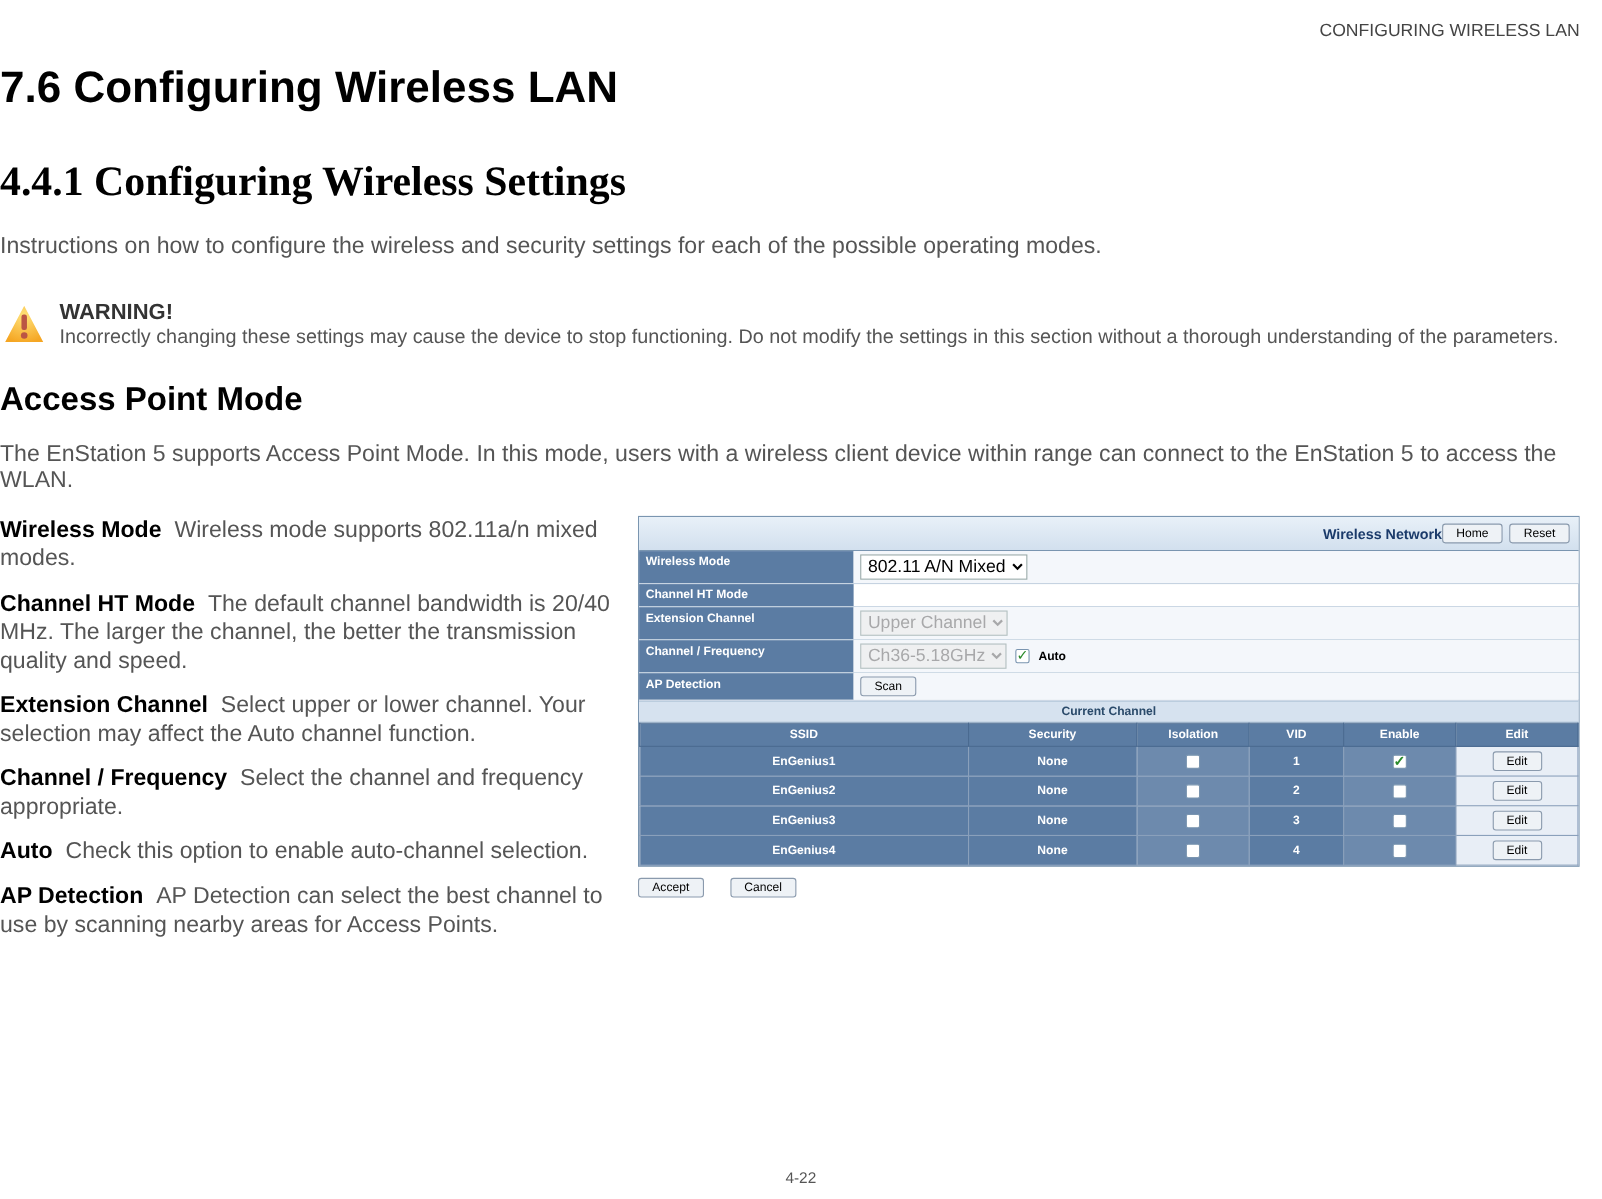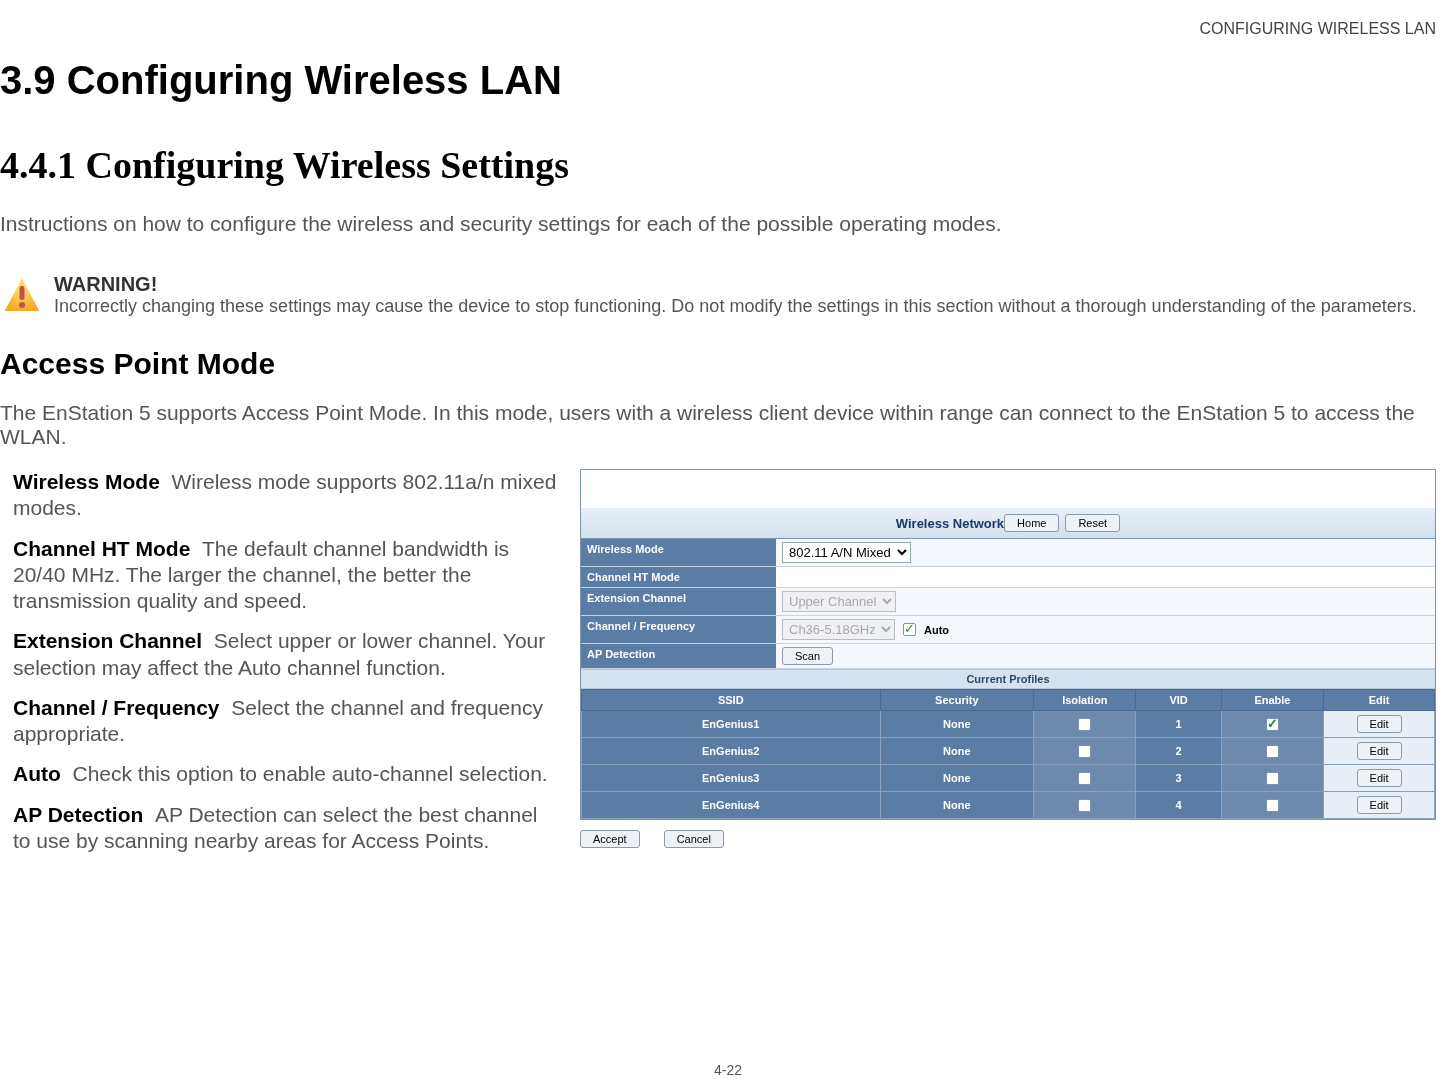--- a/index.html
+++ b/index.html
@@ -78,40 +78,38 @@
   }
   .left {
     flex: 0 0 560px;
   }
   .left .item {
     font-family: Arial, sans-serif;
     font-size: 21px;
     color: #555;
     margin-bottom: 14px;
     line-height: 1.25;
-    padding-left: 13px;
   }
   .left .item b { color: #000; font-weight: bold; }
   .right {
     flex: 1;
   }
   
   .panel {
     border: 1px solid #7a95b0;
     font-family: Tahoma, Arial, sans-serif;
     font-size: 11px;
   }
   .panel-header {
     background: linear-gradient(#e8f0f8, #d2e0ee);
     padding: 6px 8px;
     display: flex;
-    justify-content: center;
+    justify-content: flex-end;
     align-items: center;
     border-bottom: 1px solid #7a95b0;
-    margin-top: 38px;
   }
   .panel-header .title {
     font-weight: bold;
     color: #1a3a6a;
     font-size: 13px;
   }
   .panel-header .btns {
     display: flex;
     gap: 6px;
   }
@@ -136,21 +134,21 @@
   }
   .settings-row .val {
     flex: 1;
     background: #f4f7fb;
     padding: 3px 6px;
     display: flex;
     align-items: center;
     gap: 8px;
   }
   select.ui-select {
-    font-size: 13px;
+    font-size: 16px;
     border: 1px solid #9aa;
     background: #fff;
     padding: 1px 2px;
   }
   select.ui-select:disabled { background: #eee; color: #888; }
   .profiles-title {
     background: #d6e2ef;
     text-align: center;
     font-weight: bold;
     color: #2a4a6a;
@@ -212,21 +210,21 @@
     transform: translateX(-50%);
     font-size: 14px;
     color: #555;
   }
 </style>
 </head>
 <body>
 
 <div class="header-right">CONFIGURING WIRELESS LAN</div>
 
-<h1 class="section">3.9 Configuring Wireless LAN</h1>
+<h1 class="section">7.6 Configuring Wireless LAN</h1>
 
 <h1 class="subsection">4.4.1 Configuring Wireless Settings</h1>
 
 <p class="intro">Instructions on how to configure the wireless and security settings for each of the possible operating modes.</p>
 
 <div class="warning-box">
   <svg class="warn-icon" viewBox="0 0 44 44">
     <defs>
       <radialGradient id="g1" cx="50%" cy="30%" r="70%">
         <stop offset="0%" stop-color="#ffe27a"></stop>
@@ -290,21 +288,21 @@
           <b>Auto</b>
         </div>
       </div>
       <div class="settings-row">
         <div class="lbl">AP Detection</div>
         <div class="val">
             <button class="ui-btn">Scan</button>
           </div>
       </div>
 
-      <div class="profiles-title">Current Profiles</div>
+      <div class="profiles-title">Current Channel</div>
 
       <table class="profiles">
         <thead>
           <tr>
             <th style="width:35%">SSID</th>
             <th style="width:18%">Security</th>
             <th style="width:12%">Isolation</th>
             <th style="width:10%">VID</th>
             <th style="width:12%">Enable</th>
             <th style="width:13%">Edit</th>

